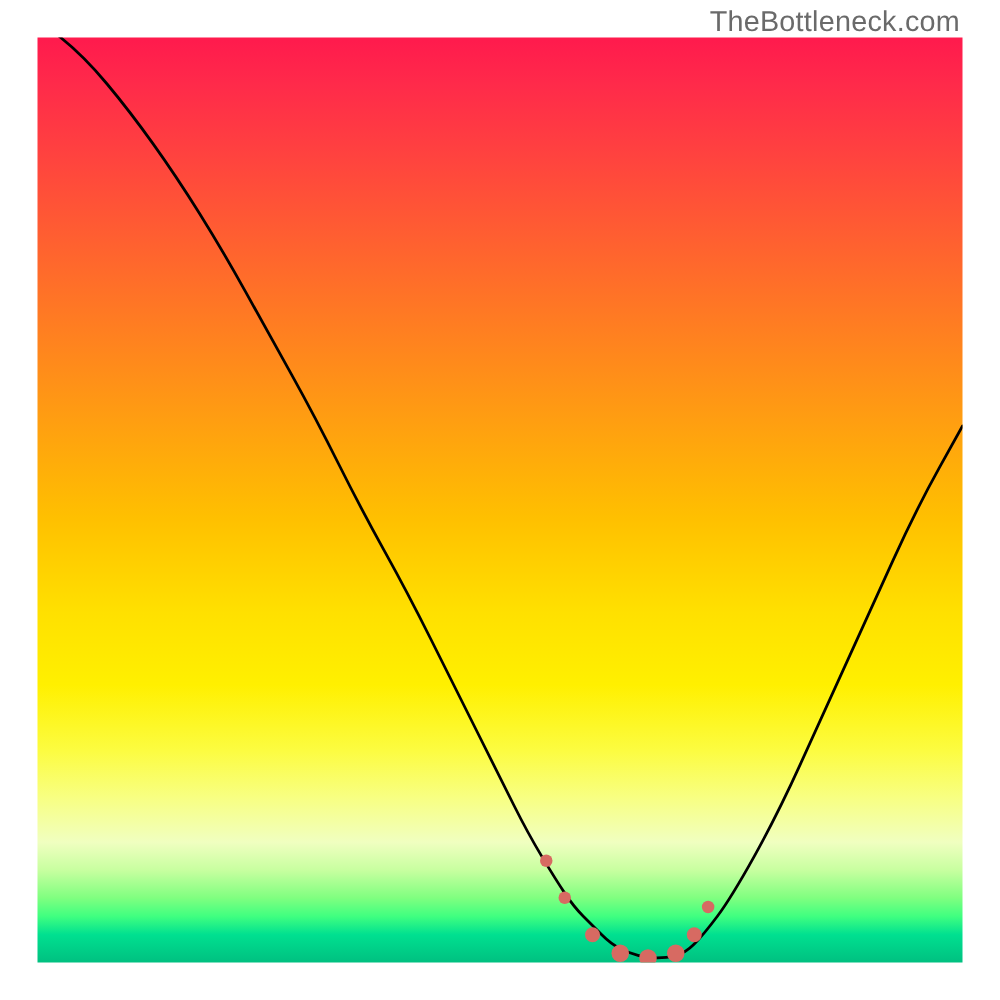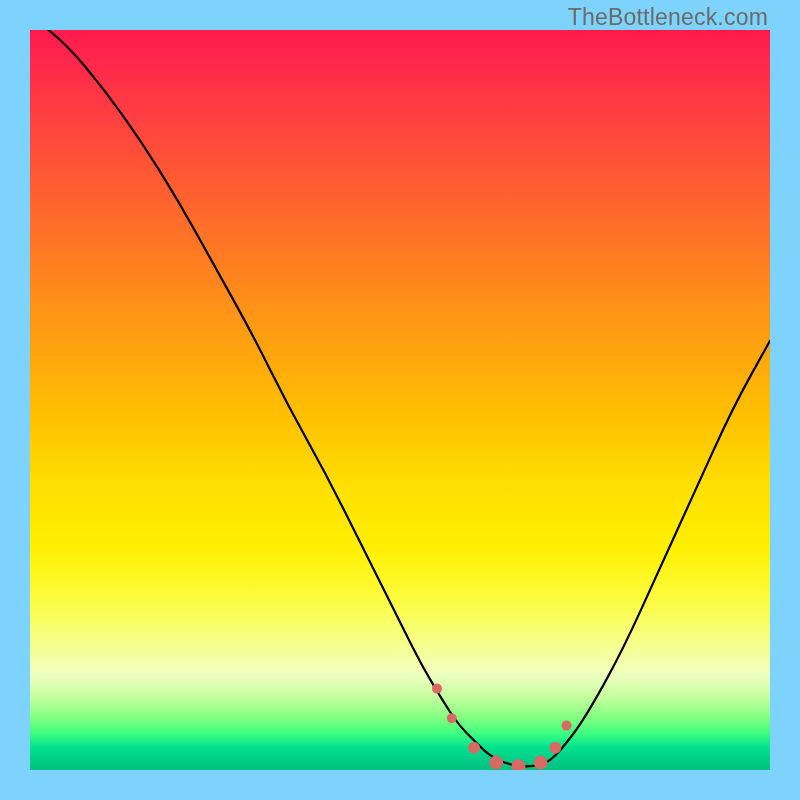--- a/index.html
+++ b/index.html
@@ -1,20 +1,20 @@
 <!DOCTYPE html>
 <html><head>
 <meta charset="utf-8">
 <style>
   * { margin: 0; padding: 0; box-sizing: border-box; }
   html, body { width: 800px; height: 800px; overflow: hidden; background: #000; }
   .container {
     width: 800px;
     height: 800px;
-    background: #7dd3fc;
+    background: #ffffff;
     position: relative;
   }
   .plot-area {
     position: absolute;
     left: 30px;
     top: 30px;
     width: 740px;
     height: 740px;
     background: linear-gradient(to bottom,
       #ff1a4d 0%,

